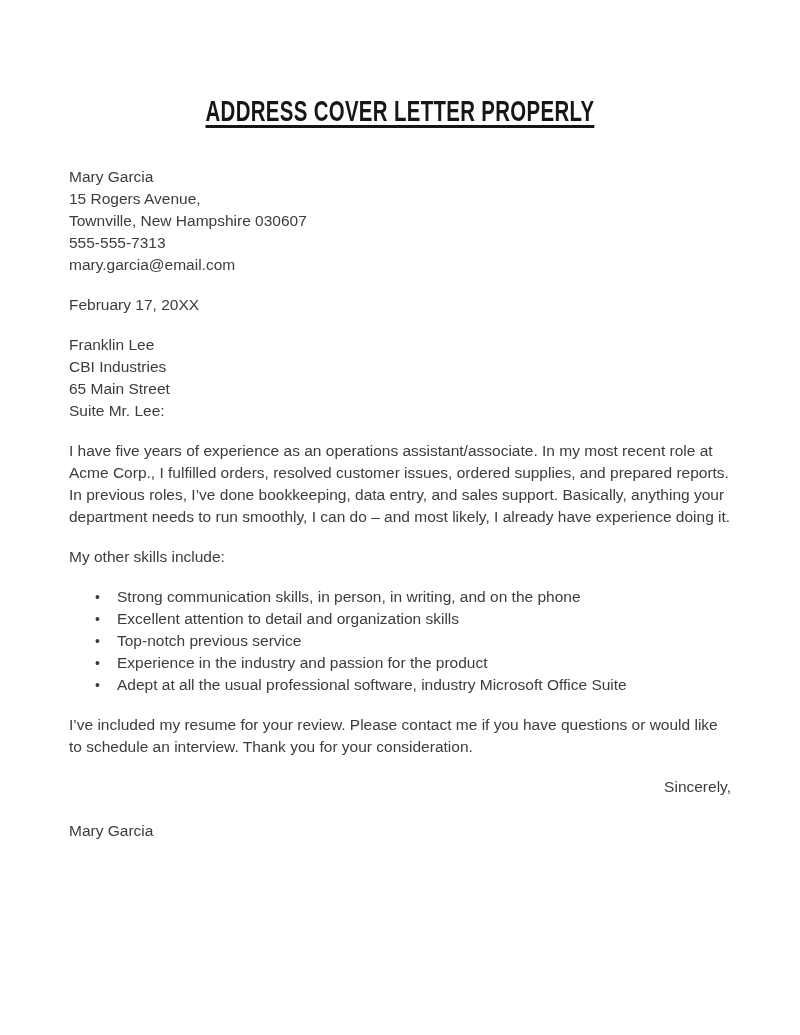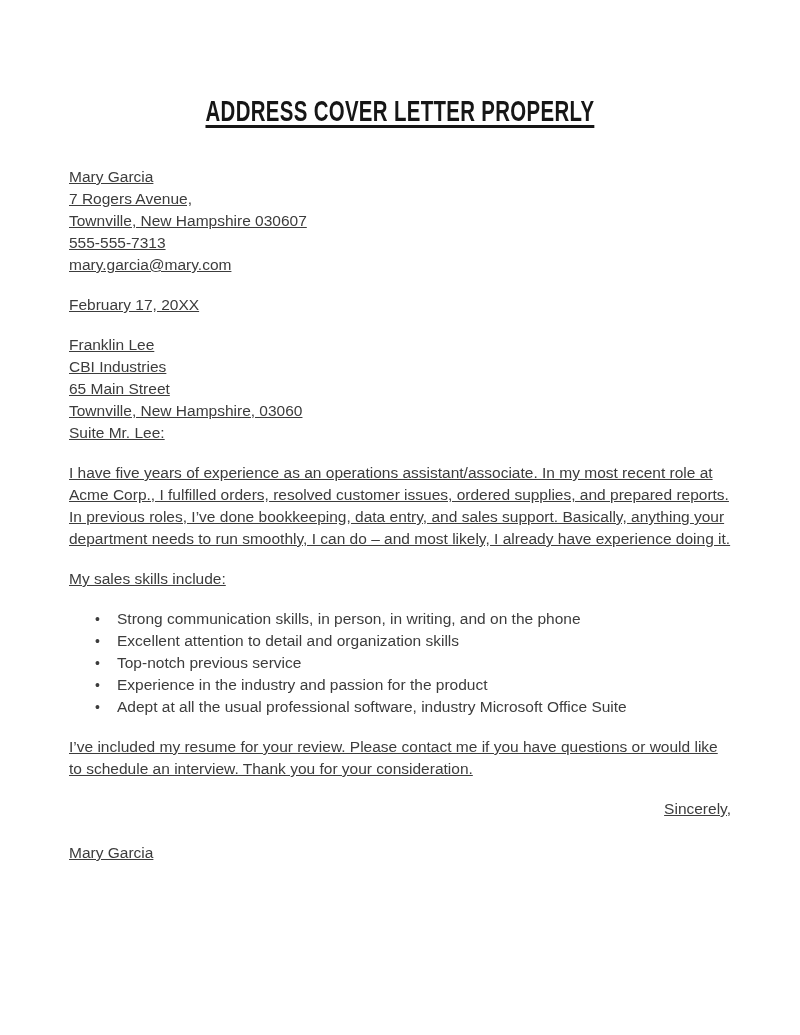--- a/index.html
+++ b/index.html
@@ -38,21 +38,20 @@
     text-decoration-thickness: 2.5px;
     text-underline-offset: 4px;
     line-height: 33px;
   }
   .block {
     margin: 0 0 18px 0;
   }
   .block p {
     margin: 0;
     padding: 0;
-    text-decoration: underline;
   }
   ul.skills {
     list-style: none;
     margin: 0 0 18px 0;
     padding: 0;
   }
   ul.skills li {
     display: flex;
     align-items: baseline;
     padding-left: 26px;
@@ -72,45 +71,44 @@
 <body>
 
 <div class="page">
 
   <div class="title-wrap">
     <span class="title">ADDRESS COVER LETTER PROPERLY</span>
   </div>
 
   <div class="block">
     <p>Mary Garcia</p>
-    <p>7 Rogers Avenue,</p>
+    <p>15 Rogers Avenue,</p>
     <p>Townville, New Hampshire 030607</p>
     <p>555-555-7313</p>
-    <p>mary.garcia@mary.com</p>
+    <p>mary.garcia@email.com</p>
   </div>
 
   <div class="block">
     <p>February 17, 20XX</p>
   </div>
 
   <div class="block">
     <p>Franklin Lee</p>
     <p>CBI Industries</p>
     <p>65 Main Street</p>
-    <p>Townville, New Hampshire, 03060</p>
     <p>Suite Mr. Lee:</p>
   </div>
 
 
   <div class="block">
     <p>I have five years of experience as an operations assistant/associate. In my most recent role at Acme Corp., I fulfilled orders, resolved customer issues, ordered supplies, and prepared reports. In previous roles, I’ve done bookkeeping, data entry, and sales support. Basically, anything your department needs to run smoothly, I can do – and most likely, I already have experience doing it.</p>
   </div>
 
   <div class="block">
-    <p>My sales skills include:</p>
+    <p>My other skills include:</p>
   </div>
 
   <ul class="skills">
     <li>
       <span class="bullet">•</span>
       <span>Strong communication skills, in person, in writing, and on the phone</span>
     </li>
     <li>
       <span class="bullet">•</span>
       <span>Excellent attention to detail and organization skills</span>

